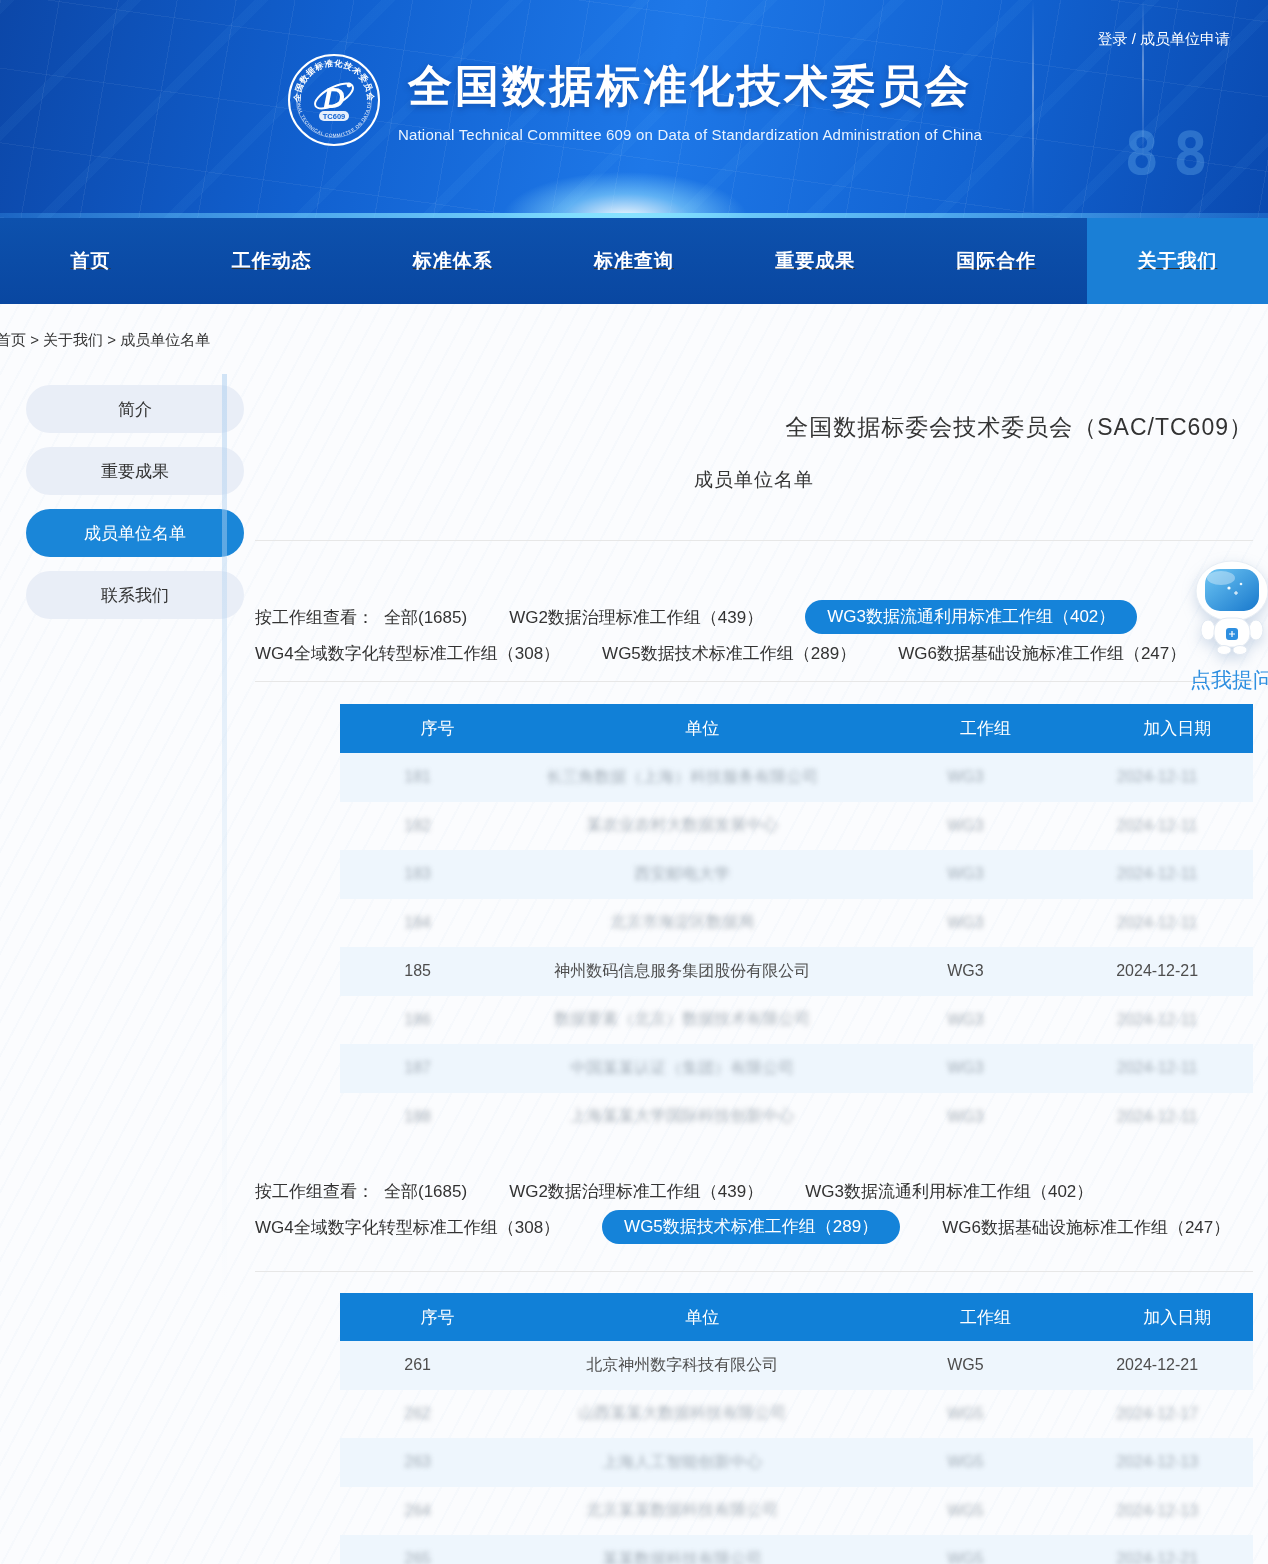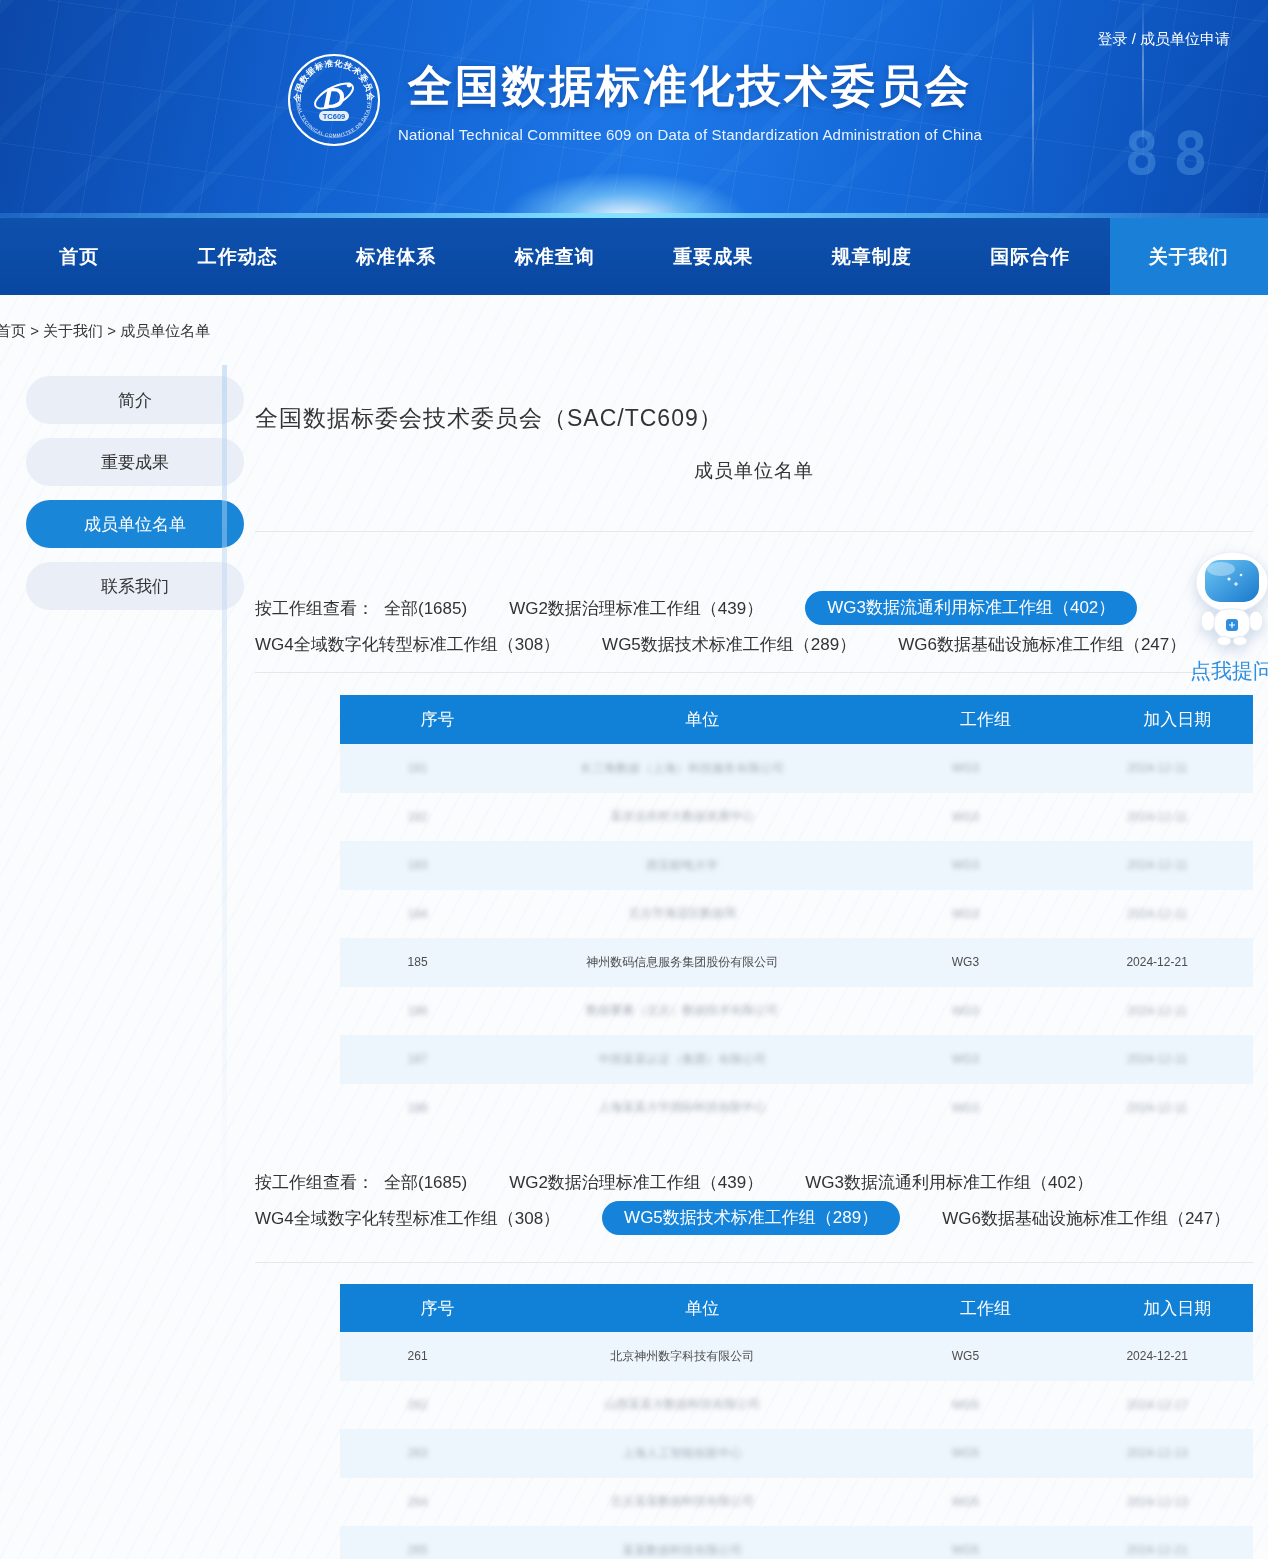--- a/index.html
+++ b/index.html
@@ -24,21 +24,21 @@
   .banner .digits { position:absolute; right:46px; top:120px; font-family:"DejaVu Sans Mono",monospace;
     font-size:58px; font-weight:bold; letter-spacing:14px; color:rgba(140,210,255,.25); }
   .banner-inner { position:relative; display:flex; align-items:center; justify-content:center; padding-top:52px; }
   .logo { width:96px; height:96px; margin-right:16px; flex:0 0 auto; }
   .banner-titles { text-align:center; }
   .site-title { color:#fff; font-size:44px; font-weight:bold; letter-spacing:3px; text-shadow:0 2px 6px rgba(0,30,90,.35); }
   .site-subtitle { color:#eaf4ff; font-size:15px; margin-top:10px; letter-spacing:.2px; }
   .login-links { position:absolute; top:30px; right:38px; color:#fff; font-size:15px; cursor:pointer; }
 
   
-  .nav { display:flex; height:77px; background:linear-gradient(#0d51ad,#0947a1); }
+  .nav { display:flex; height:86px; background:linear-gradient(#0d51ad,#0947a1);text-decoration:underline; }
   .nav-item { flex:1; display:flex; align-items:center; justify-content:center;
     color:#fff; font-size:19px; font-weight:bold; cursor:pointer; letter-spacing:1px; }
   .nav-item.active { background:#1a7fd6; }
 
   
   .lower { position:relative; height:1264px; overflow:hidden;
     background:
       repeating-linear-gradient(118deg, rgba(205,222,240,.10) 0 2px, transparent 2px 16px),
       linear-gradient(#fbfcfe,#fbfcfe); }
   .breadcrumb-bar { height:70px; padding:27px 4px 0 0; }
@@ -47,38 +47,38 @@
   
   .sidebar { position:absolute; left:0; top:70px; width:220px; padding-top:11px;margin-left:24px; }
   .side-item { height:48px; margin:0 0 14px 2px; border-radius:28px; background:#e9eef7;
     display:flex; align-items:center; justify-content:center; font-size:17px; color:#333; cursor:pointer; }
   .side-item.active { background:#1a86d8; color:#fff; font-weight:500; }
   .v-divider { position:absolute; left:222px; top:70px; width:5px; height:930px;
     background:linear-gradient(180deg, rgba(175,208,240,.55), rgba(200,225,245,.25) 55%, rgba(220,235,250,0)); }
 
   
   .main { margin-left:240px; padding:0 15px; position:relative; }
-  .page-title { text-align:left; margin-top:38px; font-size:23px; font-weight:500; color:#333; letter-spacing:1px; }
+  .page-title { text-align:right; margin-top:38px; font-size:23px; font-weight:500; color:#333; letter-spacing:1px; }
   .page-subtitle { text-align:center; margin-top:24px; font-size:19px; font-weight:500; color:#333; letter-spacing:1px; }
   .hr { border:none; border-top:1px solid #e7e7e7; height:0; }
   .hr1 { margin-top:47px; } .hr2 { margin-top:11px; } .hr3 { margin-top:27px; }
 
   
   .filters { margin-top:59px; }
   .filters.second { margin-top:33px; }
   .filter-row { display:flex; align-items:center; height:34px; }
   .filter-row + .filter-row { margin-top:2px; }
   .filter-label { font-size:17px; color:#333; margin-right:10px; }
   .filter-option { font-size:17px; color:#333; margin-right:42px; cursor:pointer; white-space:nowrap; }
   .filter-option.active { background:#1583d9; color:#fff; border-radius:17px; height:34px; line-height:34px; padding:0 22px; }
 
   
   .member-table { width:calc(100% - 85px); margin:22px 0 0 85px; border-collapse:collapse; table-layout:fixed; }
   .member-table th { background:#1180d7; color:#fff; font-size:17px; font-weight:500; height:49px; text-align:center;padding-left:40px; }
-  .member-table td { height:48.5px; text-align:center; font-size:12px; color:#4d4d4d; }
+  .member-table td { height:48.5px; text-align:center; font-size:16px; color:#4d4d4d; }
   .t2 .member-table { margin-top:21px; }
   .t2 .member-table th { height:48px; }
   .member-table th:nth-of-type(1), .member-table td:nth-of-type(1) { width:17%; }
   .member-table th:nth-of-type(2), .member-table td:nth-of-type(2) { width:41%; }
   .member-table th:nth-of-type(3), .member-table td:nth-of-type(3) { width:21%; }
   .member-table th:nth-of-type(4), .member-table td:nth-of-type(4) { width:21%; }
   .member-table tr.alt { background:#eef6fd; }
   .member-table tr.blurred span { filter:blur(2.6px); color:#8f9aa5; opacity:.8; }
 
   
@@ -142,23 +142,20 @@
       </div>
 
       <div class="nav-item">
         <span>标准查询</span>
       </div>
 
       <div class="nav-item alt">
         <span>重要成果</span>
       </div>
 
-      <div class="nav-item">
-        <span>规章制度</span>
-      </div>
 
       <div class="nav-item alt">
         <span>国际合作</span>
       </div>
 
       <div class="nav-item active">
         <span>关于我们</span>
       </div>
     </div>
 

